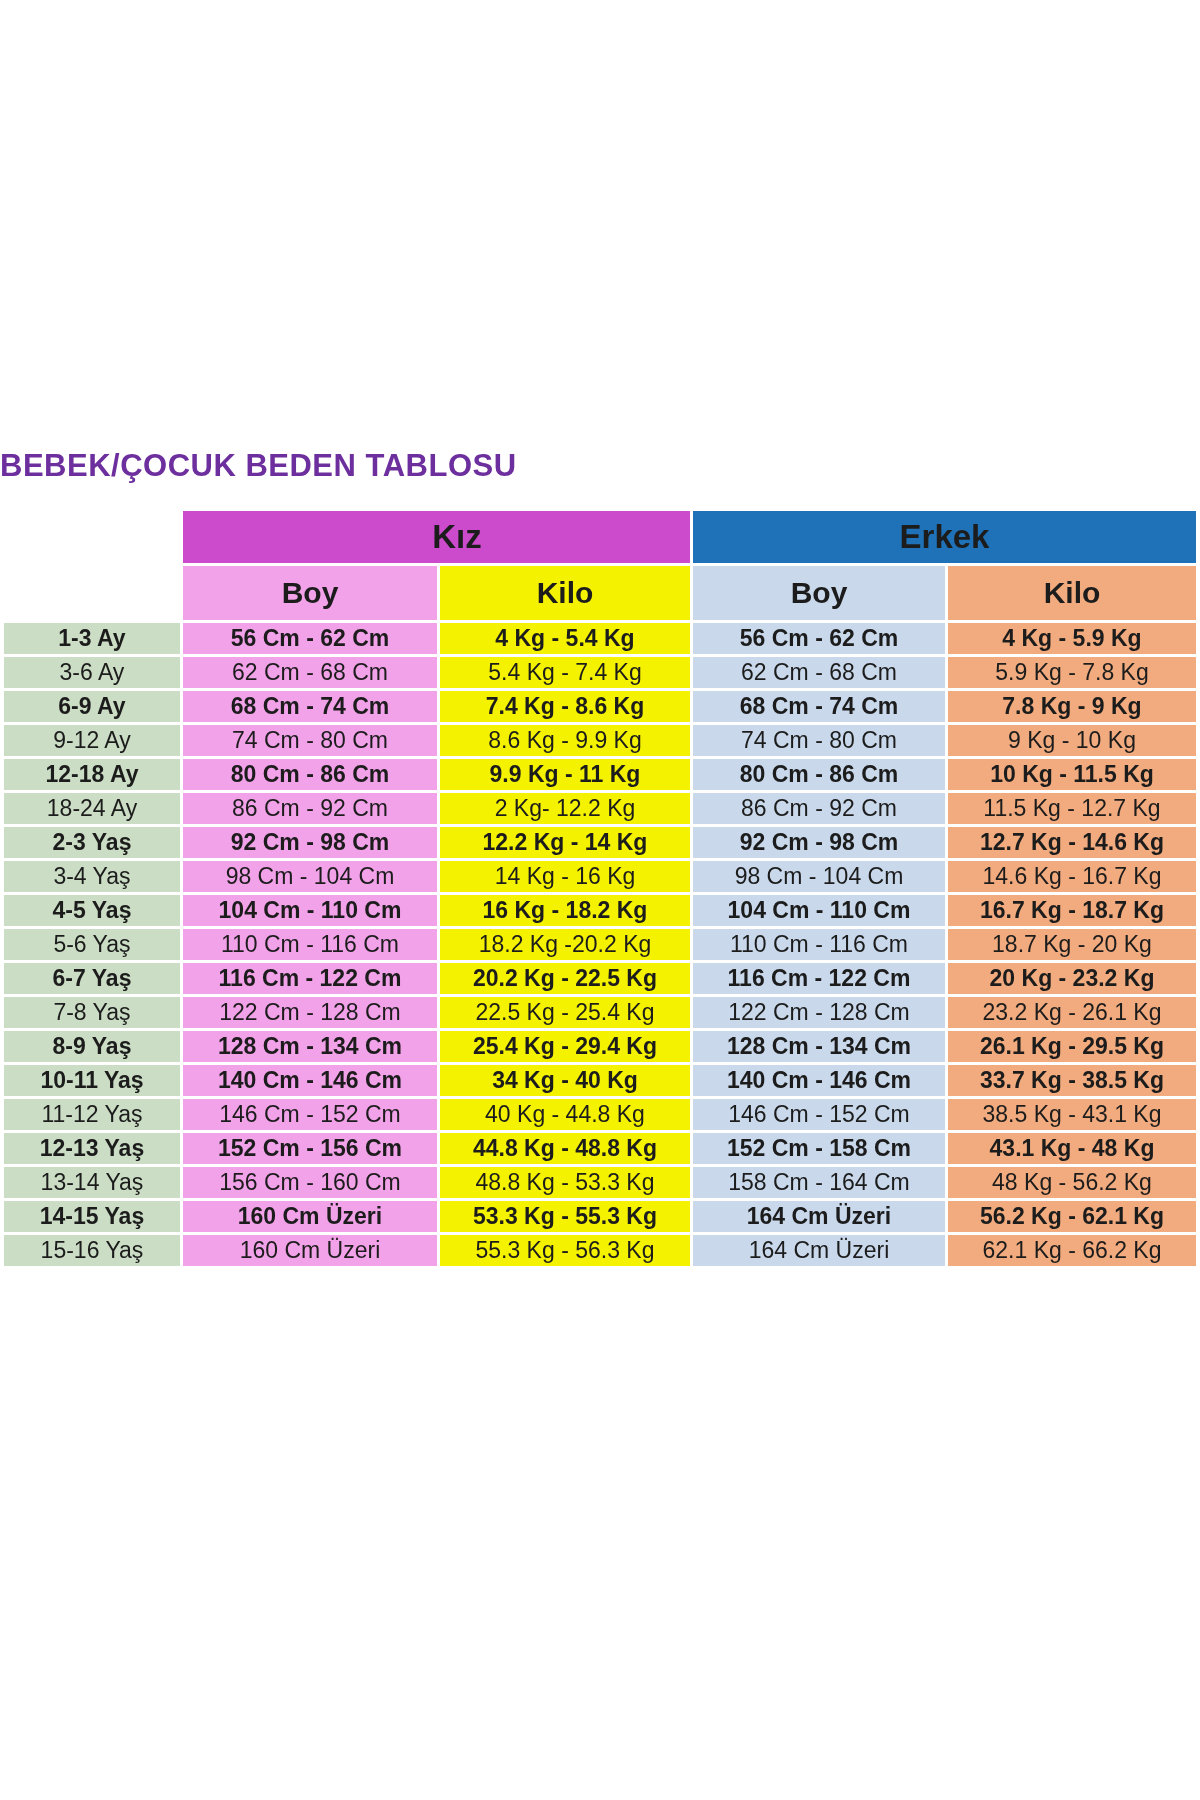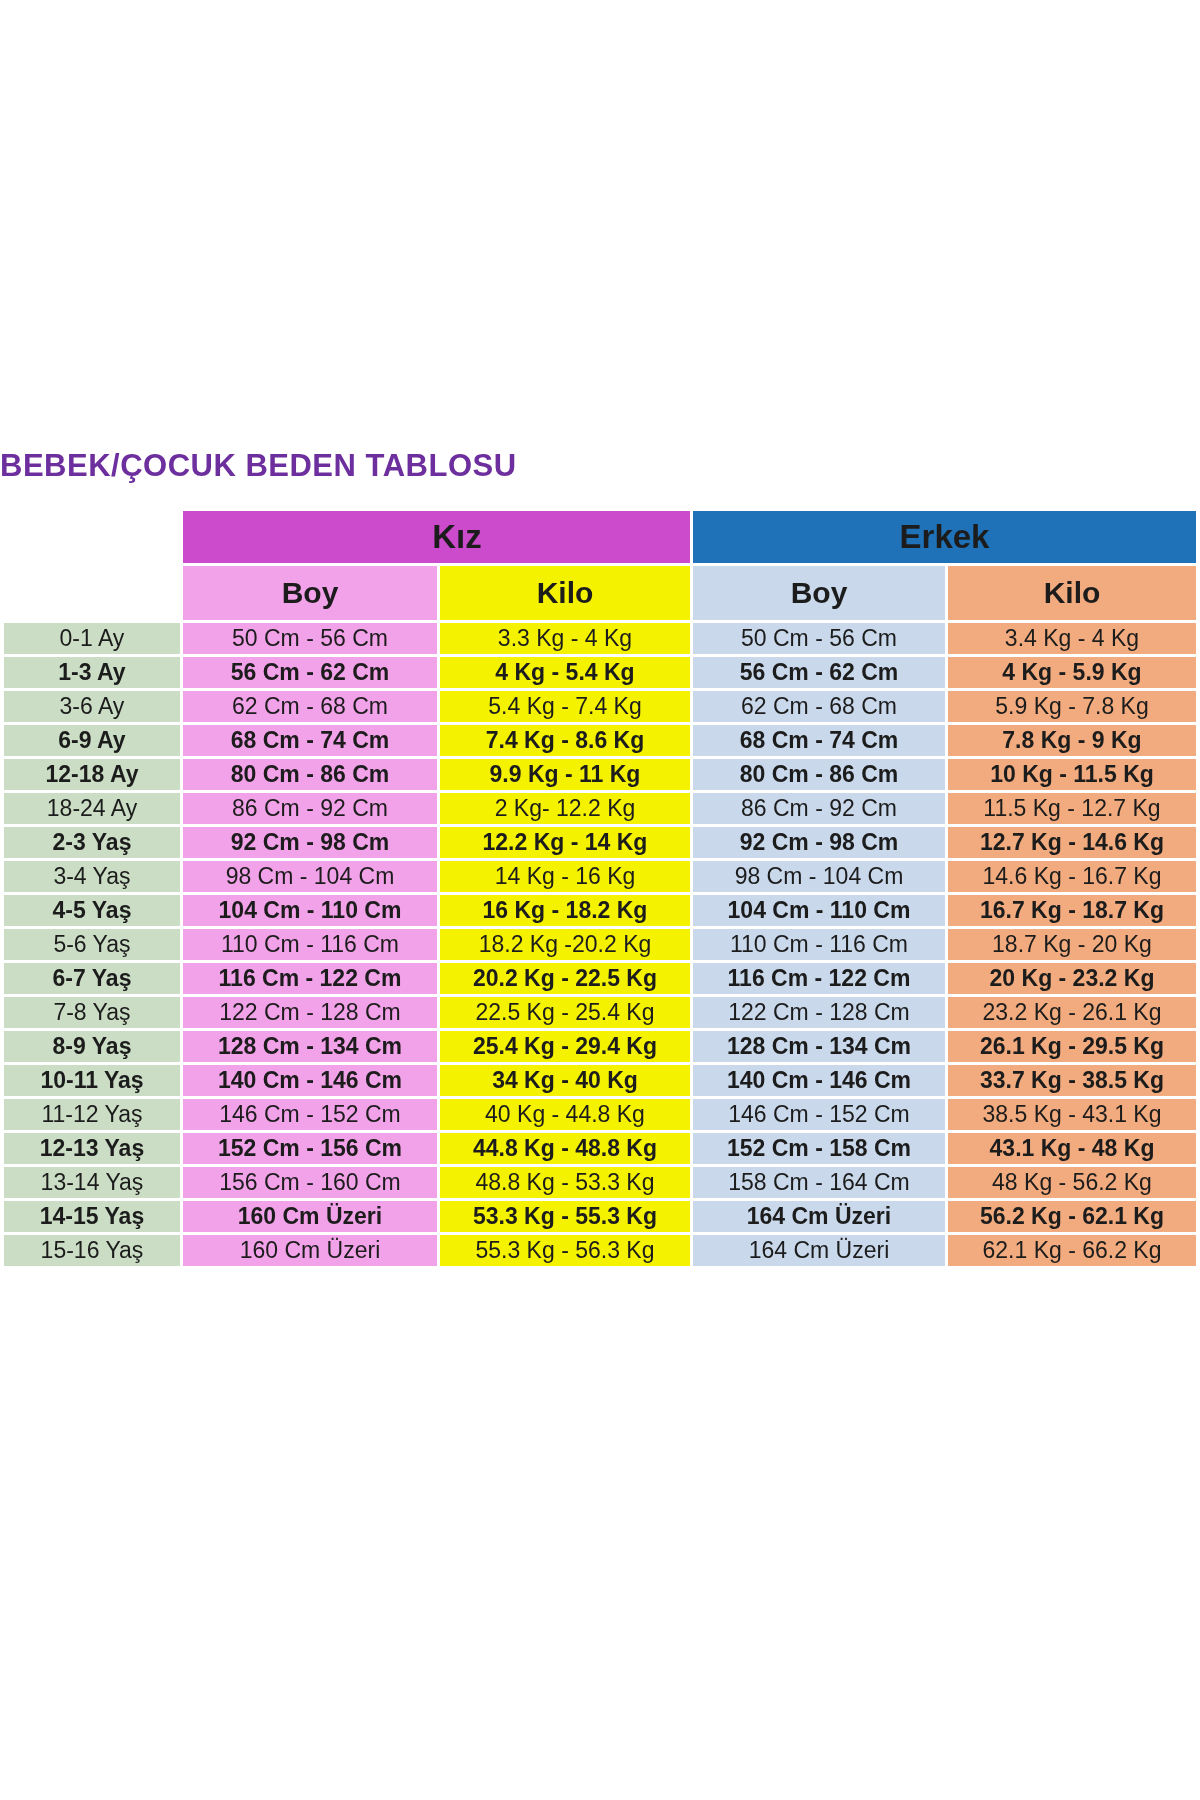--- a/index.html
+++ b/index.html
@@ -87,27 +87,20 @@
       </tr>
       <tr class="col-row">
         <td class="blank"></td>
         <td class="sub c-kiz-boy">Boy</td>
         <td class="sub c-kiz-kilo">Kilo</td>
         <td class="sub c-erkek-boy">Boy</td>
         <td class="sub c-erkek-kilo">Kilo</td>
       </tr>
     </tbody>
     <tbody class="rows" id="rows">
-        <tr>
-          <td class="c-age">0-1 Ay</td>
-          <td class="c-kiz-boy">50 Cm - 56 Cm</td>
-          <td class="c-kiz-kilo">3.3 Kg - 4 Kg</td>
-          <td class="c-erkek-boy">50 Cm - 56 Cm</td>
-          <td class="c-erkek-kilo">3.4 Kg - 4 Kg</td>
-        </tr>
         <tr class="bold">
           <td class="c-age">1-3 Ay</td>
           <td class="c-kiz-boy">56 Cm - 62 Cm</td>
           <td class="c-kiz-kilo">4 Kg - 5.4 Kg</td>
           <td class="c-erkek-boy">56 Cm - 62 Cm</td>
           <td class="c-erkek-kilo">4 Kg - 5.9 Kg</td>
         </tr>
         <tr>
           <td class="c-age">3-6 Ay</td>
           <td class="c-kiz-boy">62 Cm - 68 Cm</td>
@@ -115,20 +108,27 @@
           <td class="c-erkek-boy">62 Cm - 68 Cm</td>
           <td class="c-erkek-kilo">5.9 Kg - 7.8 Kg</td>
         </tr>
         <tr class="bold">
           <td class="c-age">6-9 Ay</td>
           <td class="c-kiz-boy">68 Cm - 74 Cm</td>
           <td class="c-kiz-kilo">7.4 Kg - 8.6 Kg</td>
           <td class="c-erkek-boy">68 Cm - 74 Cm</td>
           <td class="c-erkek-kilo">7.8 Kg - 9 Kg</td>
         </tr>
+        <tr>
+          <td class="c-age">9-12 Ay</td>
+          <td class="c-kiz-boy">74 Cm - 80 Cm</td>
+          <td class="c-kiz-kilo">8.6 Kg - 9.9 Kg</td>
+          <td class="c-erkek-boy">74 Cm - 80 Cm</td>
+          <td class="c-erkek-kilo">9 Kg - 10 Kg</td>
+        </tr>
         <tr class="bold">
           <td class="c-age">12-18 Ay</td>
           <td class="c-kiz-boy">80 Cm - 86 Cm</td>
           <td class="c-kiz-kilo">9.9 Kg - 11 Kg</td>
           <td class="c-erkek-boy">80 Cm - 86 Cm</td>
           <td class="c-erkek-kilo">10 Kg - 11.5 Kg</td>
         </tr>
         <tr>
           <td class="c-age">18-24 Ay</td>
           <td class="c-kiz-boy">86 Cm - 92 Cm</td>

